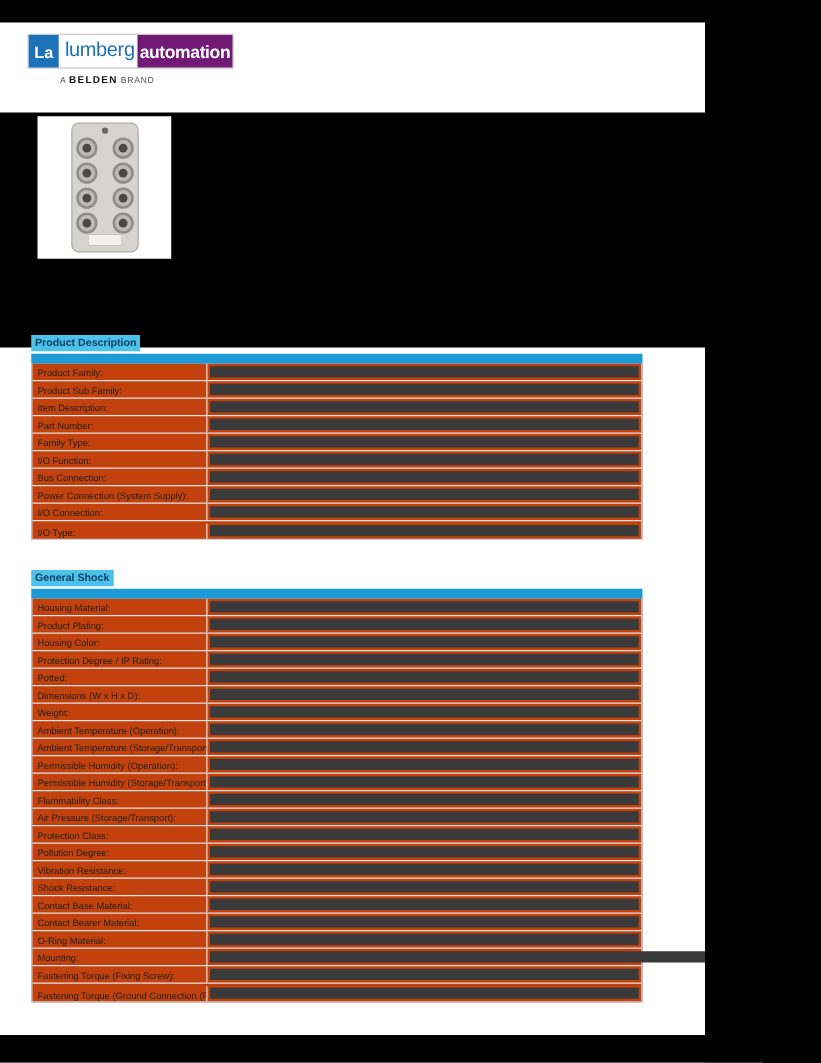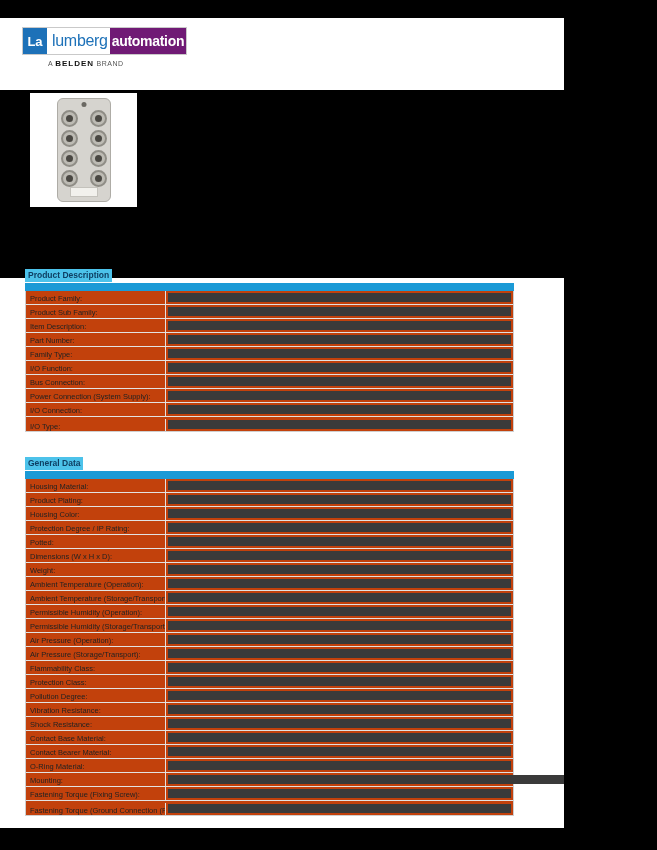--- a/index.html
+++ b/index.html
@@ -177,21 +177,21 @@
         <div class="row">
           <div class="cell-label">I/O Type:</div>
           <div class="cell-value">
             <div class="bar" style="width: 100%; background: rgb(58, 58, 58);"></div>
           </div>
         </div>
       </div>
   </div>
 
   <div class="section" id="sec1">
-    <div class="sec-title">General Data</div>
+    <div class="sec-title">General Shock</div>
     <div class="sec-bar"></div>
     <div class="tbl">
         <div class="row">
           <div class="cell-label">Housing Material:</div>
           <div class="cell-value">
             <div class="bar" style="width: 100%; background: rgb(58, 58, 58);"></div>
           </div>
         </div>
         <div class="row">
           <div class="cell-label">Product Plating:</div>
@@ -247,33 +247,27 @@
             <div class="bar" style="width: 100%; background: rgb(58, 58, 58);"></div>
           </div>
         </div>
         <div class="row">
           <div class="cell-label">Permissible Humidity (Storage/Transport):</div>
           <div class="cell-value">
             <div class="bar" style="width: 100%; background: rgb(58, 58, 58);"></div>
           </div>
         </div>
         <div class="row">
-          <div class="cell-label">Air Pressure (Operation):</div>
+          <div class="cell-label">Flammability Class:</div>
           <div class="cell-value">
             <div class="bar" style="width: 100%; background: rgb(58, 58, 58);"></div>
           </div>
         </div>
         <div class="row">
           <div class="cell-label">Air Pressure (Storage/Transport):</div>
-          <div class="cell-value">
-            <div class="bar" style="width: 100%; background: rgb(58, 58, 58);"></div>
-          </div>
-        </div>
-        <div class="row">
-          <div class="cell-label">Flammability Class:</div>
           <div class="cell-value">
             <div class="bar" style="width: 100%; background: rgb(58, 58, 58);"></div>
           </div>
         </div>
         <div class="row">
           <div class="cell-label">Protection Class:</div>
           <div class="cell-value">
             <div class="bar" style="width: 100%; background: rgb(58, 58, 58);"></div>
           </div>
         </div>

